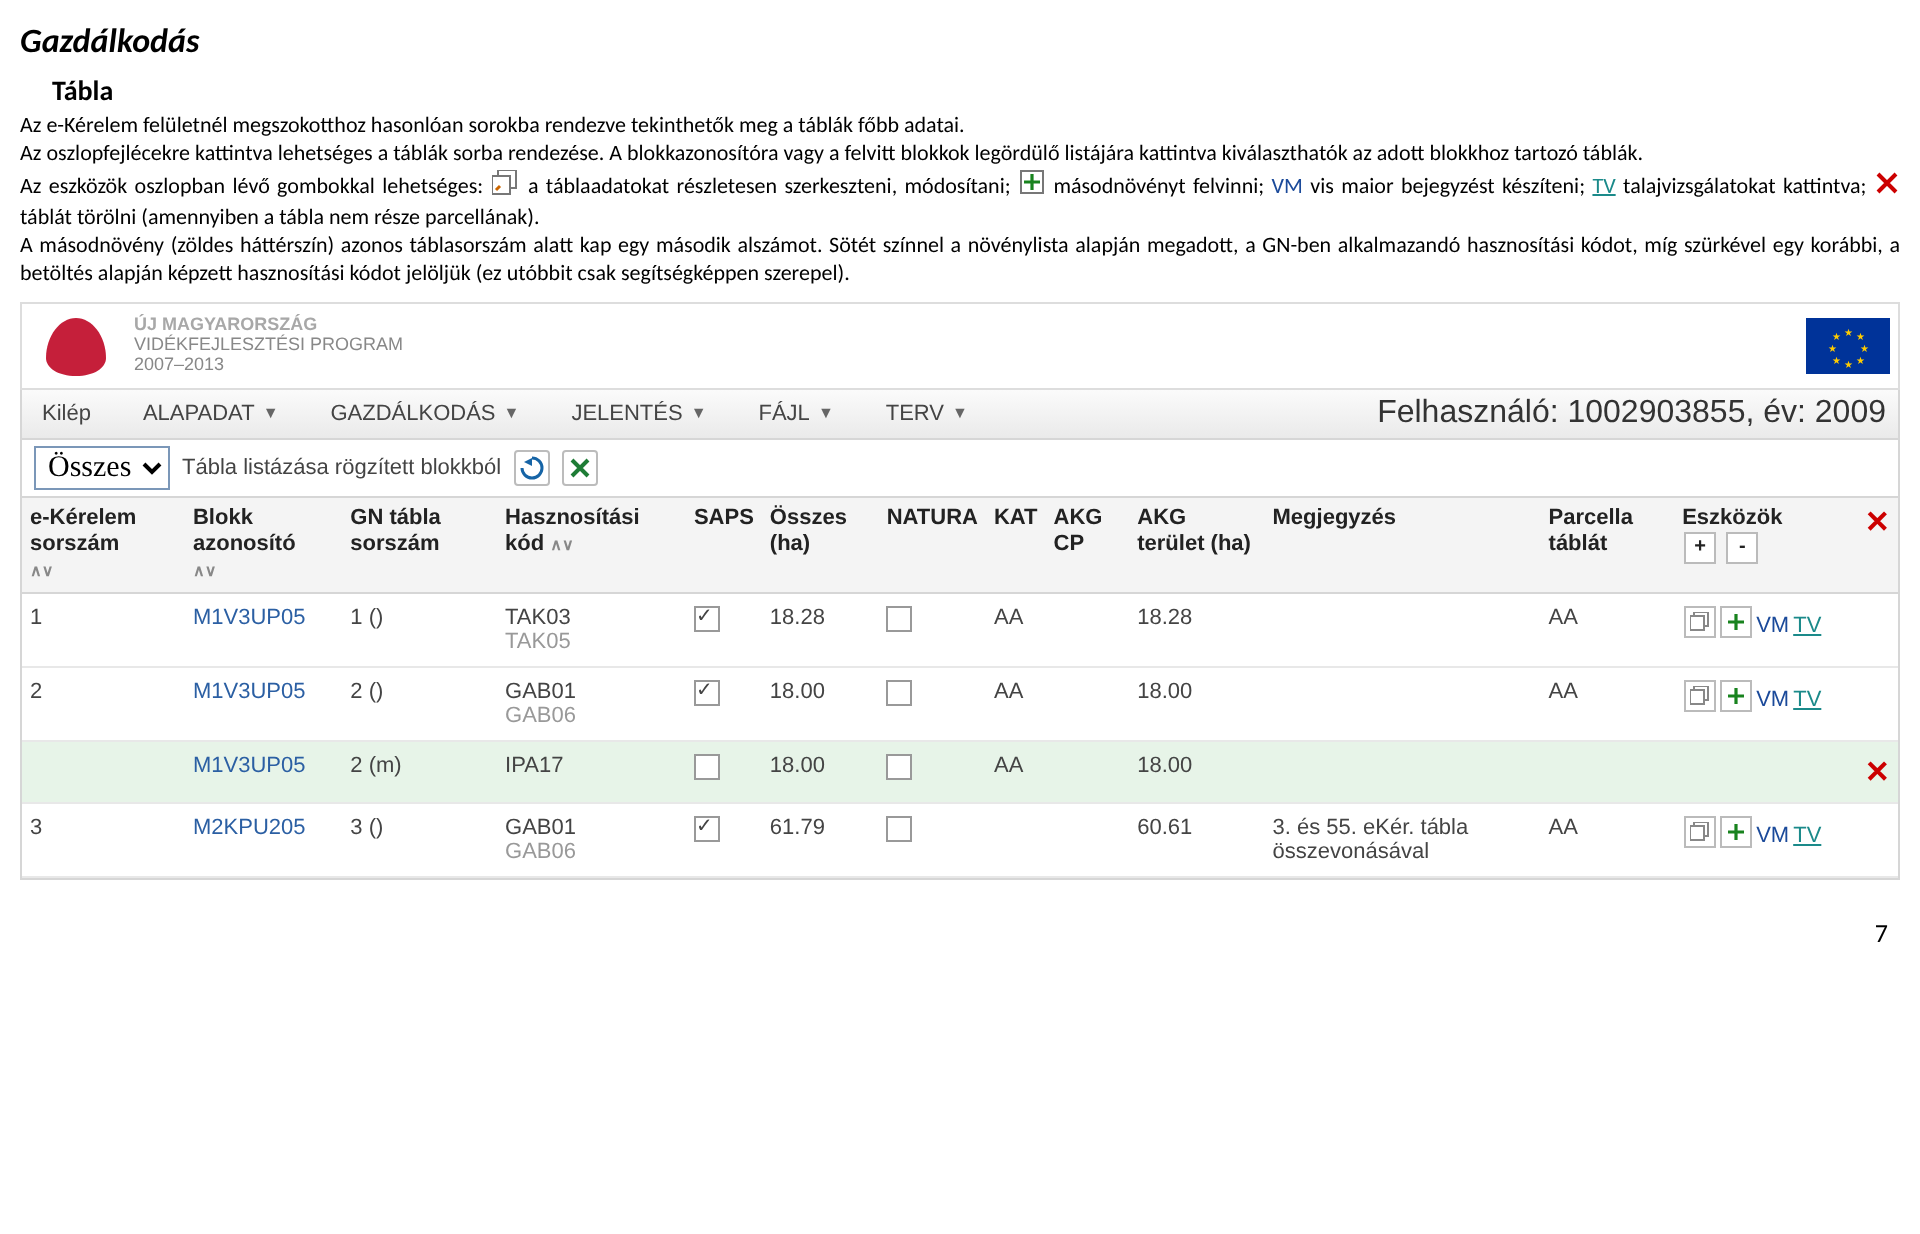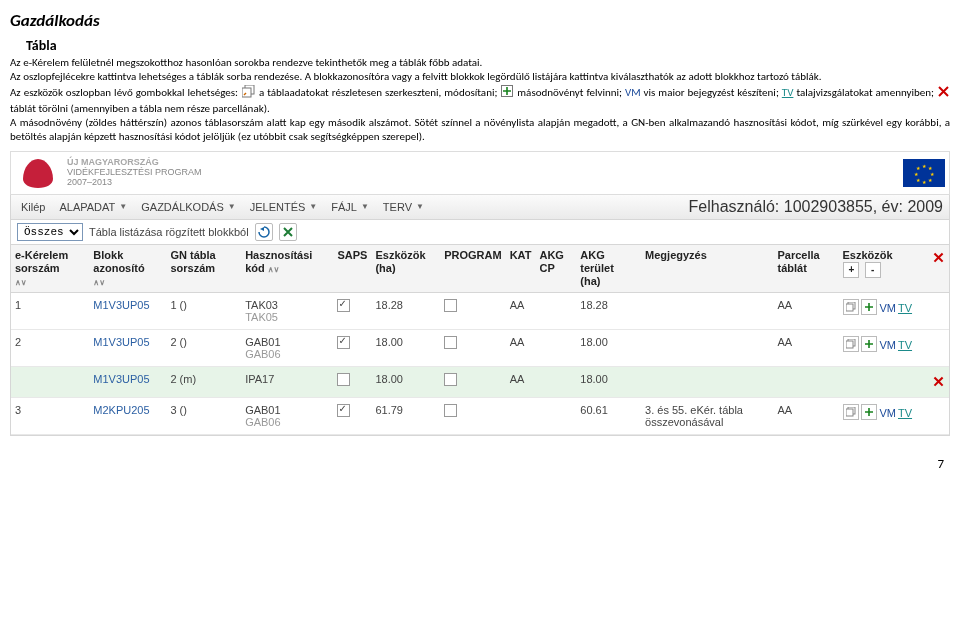--- a/index.html
+++ b/index.html
@@ -13,31 +13,31 @@
 
 .shot { border:0; margin-top:6px; font-size:11px; color:#444; }
 .banner { display:flex; align-items:center; justify-content:space-between; border:1px solid #ddd; padding:2px 4px; background:#fff; }
 .logo { display:flex; align-items:center; gap:6px; }
 .logo-mark { width:46px; height:38px; }
 .logo-text { font-size:9px; line-height:1.1; color:#888; text-transform:uppercase; font-family:Arial,sans-serif; }
 .eu { width:42px; height:28px; background:#039; display:flex; align-items:center; justify-content:center; }
 .eu-stars { width:20px; height:20px; position:relative; }
 .eu-stars span { position:absolute; color:#fc0; font-size:5px; }
 
-.menubar { display:flex; align-items:center; background:#f2f2f2; background:linear-gradient(#fbfbfb,#eaeaea); border:1px solid #d6d6d6; border-top:0; padding:3px 6px; font-family:Arial,sans-serif; font-size:11px; }
+.menubar { display:flex; align-items:center; background:#f2f2f2; background:linear-gradient(#fbfbfb,#eaeaea); border:1px solid #d6d6d6; border-top:0; padding:3px 6px; font-family:Arial,sans-serif; font-size:11px; gap:12px; }
 .menubar .mi { display:flex; align-items:center; gap:4px; padding:2px 10px 2px 4px; cursor:pointer;}
 .menubar .arrow { font-size:8px; color:#666; }
 .menubar .spacer { flex:1; }
 .menubar .userinfo { font-size:16px; color:#333; }
 
 .helprow { display:flex; justify-content:flex-end; align-items:center; border:1px solid #d6d6d6; border-top:0; padding:3px 6px; font-size:11px; gap:4px; font-family:Arial,sans-serif; }
 .help-icon { width:12px; height:12px; border:1px solid #1b8a8a; border-radius:50%; display:inline-flex; align-items:center; justify-content:center; font-size:9px; color:#1b8a8a; background:#fff;}
 
 .toolbar { display:flex; align-items:center; gap:6px; border:1px solid #d6d6d6; border-top:0; padding:3px 6px; font-family:Arial,sans-serif; font-size:11px; background:#fff; }
-.sel { font-family:Liberation Mono, monospace; font-size:11px; border:1px solid #7b97b8; padding:1px 2px; background:#fff; }
+.sel { font-family:Liberation Serif, serif; font-size:15px; border:1px solid #7b97b8; padding:1px 2px; background:#fff; }
 .tool-icon { width:16px; height:16px; border:1px solid #bcbcbc; background:#fff; display:inline-flex; align-items:center; justify-content:center; border-radius:2px; cursor:pointer;}
 
 .tblwrap { border:1px solid #d6d6d6; border-top:0; }
 .tbl { width:100%; border-collapse:collapse; font-family:Arial,sans-serif; font-size:11px; }
 .tbl th { background:#f4f4f4; border-bottom:1px solid #d6d6d6; padding:4px 4px; text-align:left; font-weight:bold; color:#222; vertical-align:top; line-height:1.2;}
 .tbl td { border-bottom:1px solid #e8e8e8; padding:6px 4px; vertical-align:top; }
 .tbl tr.greenrow td { background:#e7f4e8; }
 .sortm { font-size:8px; color:#888;}
 .cb { width:11px; height:11px; border:1px solid #999; display:inline-block; background:#fff; position:relative;}
 .cb.checked::after { content:"✓"; position:absolute; top:-2px; left:0px; font-size:10px; color:#444;}
@@ -70,21 +70,21 @@
   <span class="inline-icon">
     <svg width="12" height="12">
         <rect x="0.5" y="0.5" width="11" height="11" fill="#fff" stroke="#777"></rect>
         <path d="M6 2 V10 M2 6 H10" stroke="#18831e" stroke-width="1.6"></path>
       </svg>
   </span>
   <span>másodnövényt felvinni;</span>
   <span class="vm">VM</span>
   <span>vis maior bejegyzést készíteni;</span>
   <span class="tv">TV</span>
-  <span>talajvizsgálatokat amennyiben;</span>
+  <span>talajvizsgálatokat kattintva;</span>
   <span class="inline-icon">
     <svg width="11" height="11">
         <path d="M1 1 L10 10 M10 1 L1 10" stroke="#c00" stroke-width="2"></path>
       </svg>
   </span>
   <span>táblát törölni (amennyiben a tábla nem része parcellának).</span>
 </p>
 <p class="para">A másodnövény (zöldes háttérszín) azonos táblasorszám alatt kap egy második alszámot. Sötét színnel a növénylista alapján megadott, a GN-ben alkalmazandó hasznosítási kódot, míg szürkével egy korábbi, a betöltés alapján képzett hasznosítási kódot jelöljük (ez utóbbit csak segítségképpen szerepel).</p>
 
 <div class="shot">
@@ -165,22 +165,22 @@
 
   <div class="tblwrap">
   <table class="tbl">
     <thead>
           <tr>
       <th><span>e-Kérelem sorszám</span><br><span class="sortm">∧∨</span></th>
       <th><span>Blokk azonosító</span><br><span class="sortm">∧∨</span></th>
       <th><span>GN tábla sorszám</span></th>
       <th><span>Hasznosítási kód</span> <span class="sortm">∧∨</span></th>
       <th>SAPS</th>
-      <th>Eszközök (ha)</th>
-      <th>PROGRAM</th>
+      <th>Összes (ha)</th>
+      <th>NATURA</th>
       <th>KAT</th>
       <th>AKG CP</th>
       <th>AKG terület (ha)</th>
       <th>Megjegyzés</th>
       <th>Parcella táblát</th>
       <th>
         <span>Eszközök</span>&nbsp;
         <span class="tools">
           <span class="sq">+</span>
           <span class="sq">-</span>

